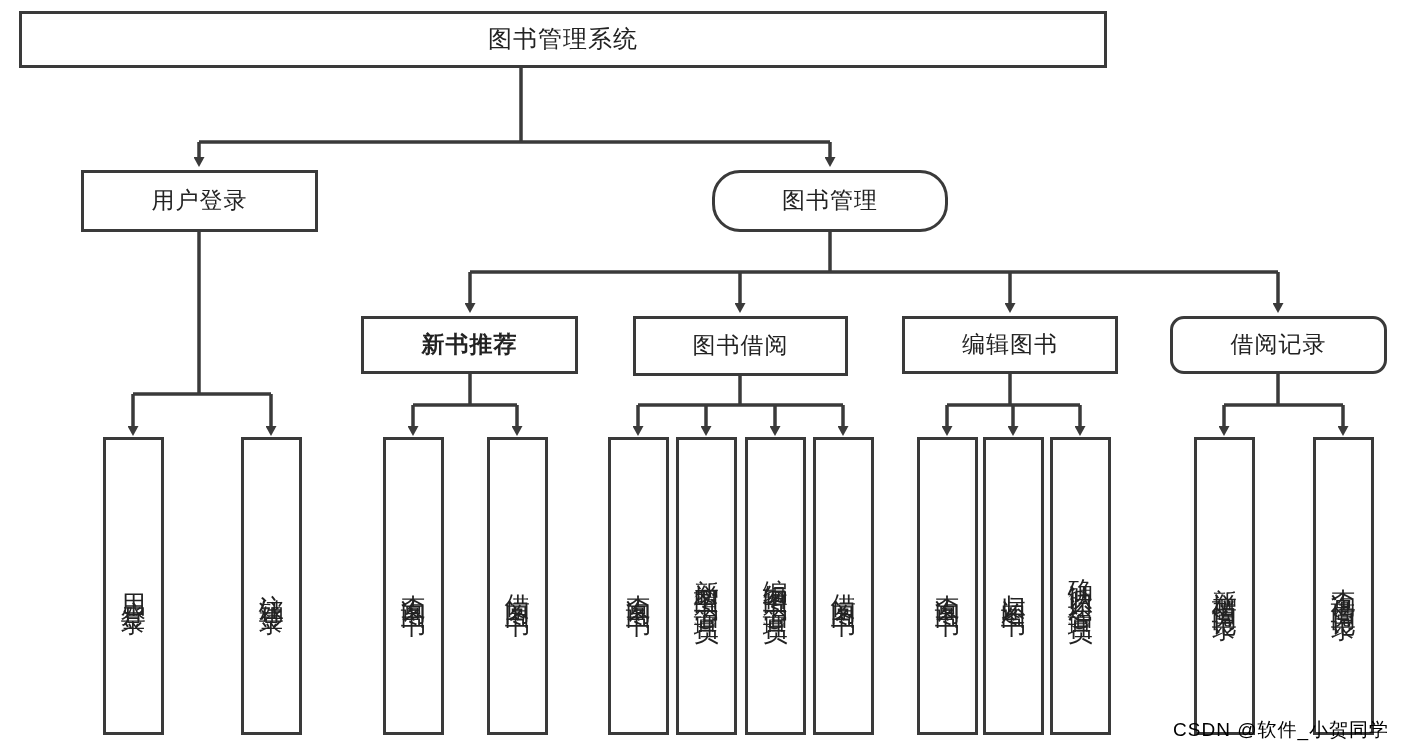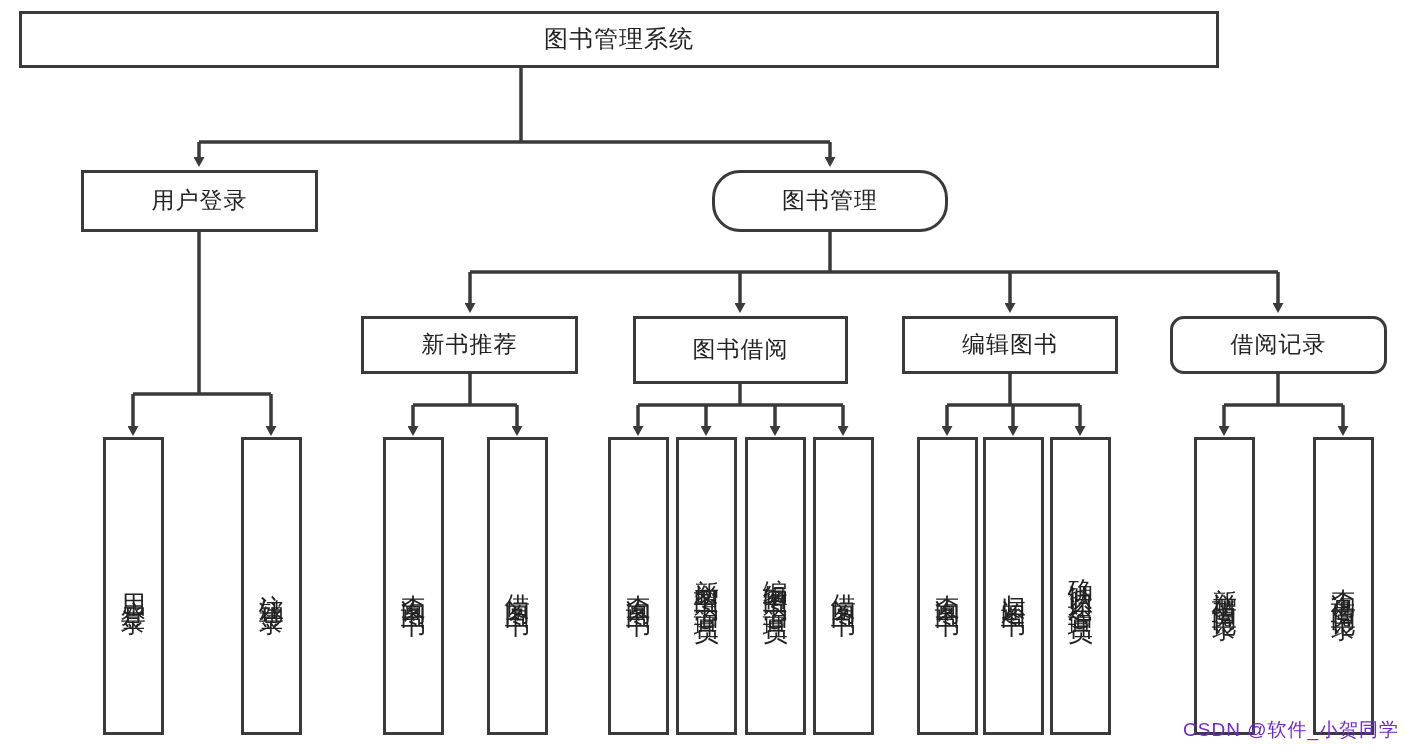--- a/index.html
+++ b/index.html
@@ -53,24 +53,24 @@
     text-align: center;
   }
   .node.vert .vtext {
     writing-mode: vertical-rl;
     text-orientation: upright;
     display: block;
     white-space: nowrap;
   }
   .watermark {
     position: absolute;
-    right: 6px;
+    right: 16px;
     bottom: 4px;
     font-size: 19px;
-    color: #6d28d9;
+    color: #000000;
     letter-spacing: 1px;
     white-space: nowrap;
     user-select: none;
   }
 </style>
 </head>
 <body>
 
 <div id="canvas">
 
@@ -119,27 +119,27 @@
       <path d="M1013,405 L1013,427" marker-end="url(#arrow)"></path>
       <path d="M1080,405 L1080,427" marker-end="url(#arrow)"></path>
 
       <path d="M1278,374 L1278,405"></path>
       <path d="M1224,405 L1343,405"></path>
       <path d="M1224,405 L1224,427" marker-end="url(#arrow)"></path>
       <path d="M1343,405 L1343,427" marker-end="url(#arrow)"></path>
     </g>
   </svg>
 
-  <div class="node horiz root" style="left:19px; top:11px; width:1200px; height:57px;">图书管理系统</div>
+  <div class="node horiz root" style="left:19px; top:11px; width:1088px; height:57px;">图书管理系统</div>
 
   <div class="node horiz" style="left:81px; top:170px; width:237px; height:62px;">用户登录</div>
   <div class="node horiz" style="left:712px; top:170px; width:236px; height:62px;border-radius:28px;">图书管理</div>
 
-  <div class="node horiz" style="left:361px; top:316px; width:217px; height:58px;">新书推荐</div>
-  <div class="node horiz" style="left:633px; top:316px; width:215px; height:68px;">图书借阅</div>
+  <div class="node horiz" style="left:361px; top:316px; width:217px; height:58px;font-weight:bold;">新书推荐</div>
+  <div class="node horiz" style="left:633px; top:316px; width:215px; height:60px;">图书借阅</div>
   <div class="node horiz" style="left:902px; top:316px; width:216px; height:58px;">编辑图书</div>
   <div class="node horiz" style="left:1170px; top:316px; width:217px; height:58px;border-radius:14px;">借阅记录</div>
 
   <div class="node vert" style="left:103px; top:437px; width:61px; height:298px;">
     <span class="vtext">用户登录</span>
   </div>
   <div class="node vert" style="left:241px; top:437px; width:61px; height:298px;">
     <span class="vtext">注销登录</span>
   </div>
 

